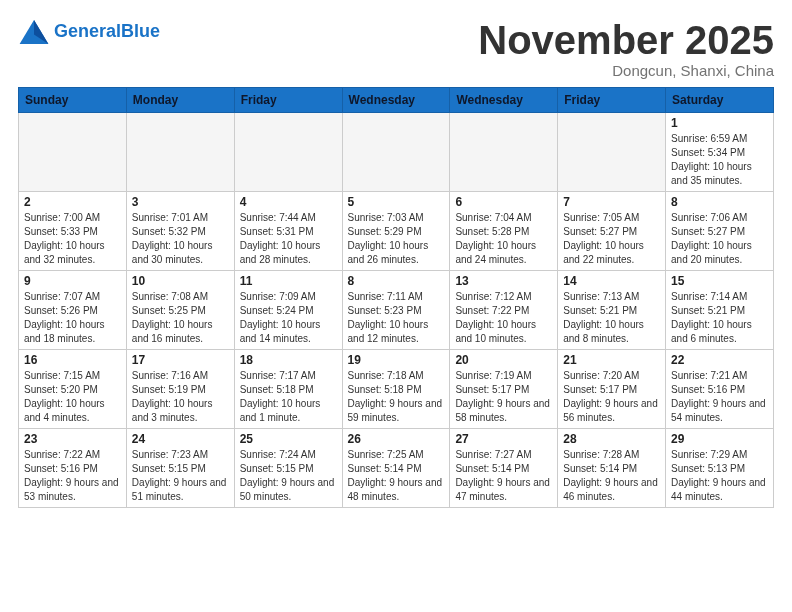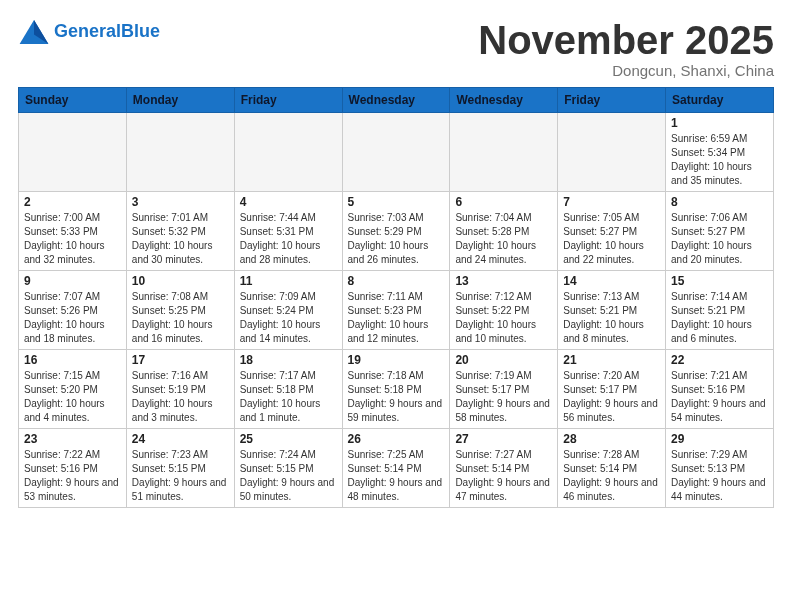--- a/index.html
+++ b/index.html
@@ -210,21 +210,21 @@
           </td>
           <td>
             <span class="day-number">8</span>
             <div class="day-info">Sunrise: 7:11 AM
 Sunset: 5:23 PM
 Daylight: 10 hours and 12 minutes.</div>
           </td>
           <td>
             <span class="day-number">13</span>
             <div class="day-info">Sunrise: 7:12 AM
-Sunset: 5:22 PM
+Sunset: 7:22 PM
 Daylight: 10 hours and 10 minutes.</div>
           </td>
           <td>
             <span class="day-number">14</span>
             <div class="day-info">Sunrise: 7:13 AM
 Sunset: 5:21 PM
 Daylight: 10 hours and 8 minutes.</div>
           </td>
           <td>
             <span class="day-number">15</span>

